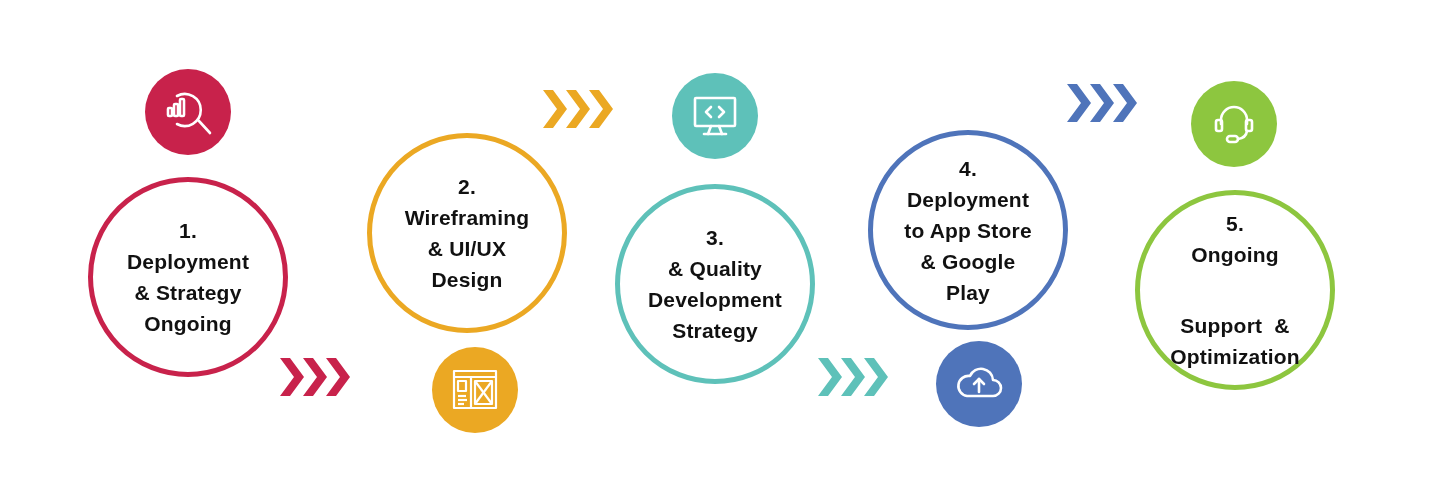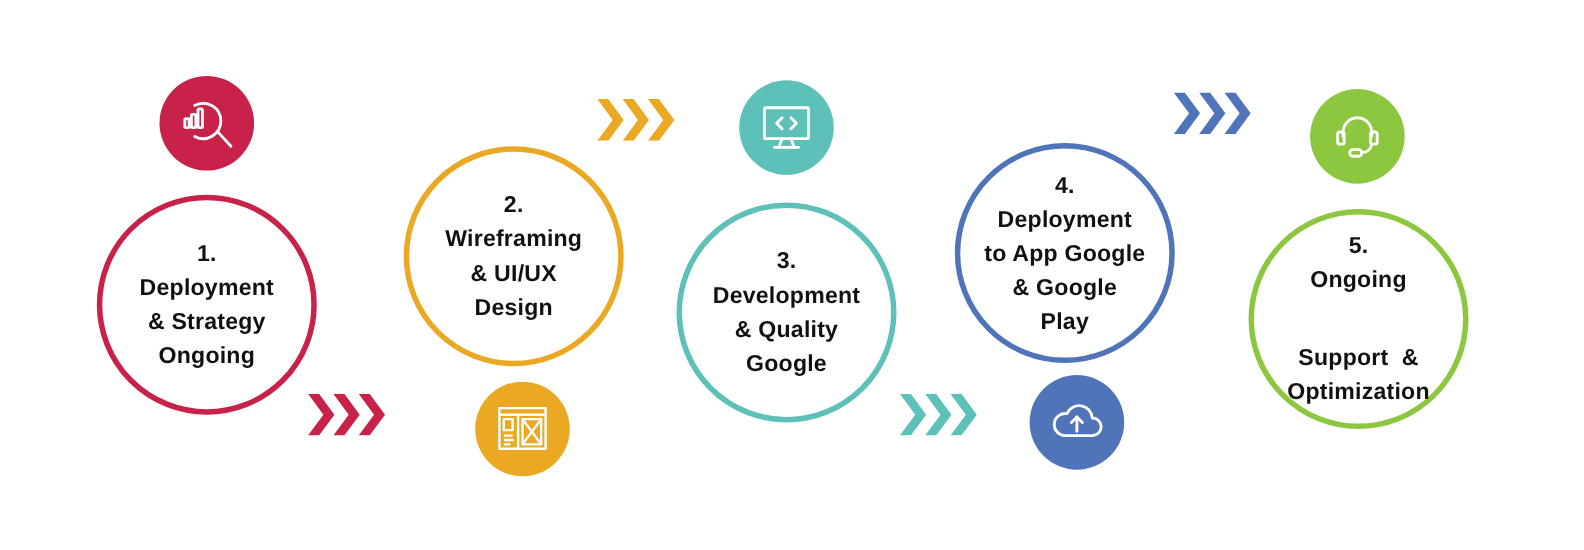--- a/index.html
+++ b/index.html
@@ -120,38 +120,38 @@
       <polyline points="24,19 19,24 24,29"></polyline>
       <polyline points="32,19 37,24 32,29"></polyline>
       <line x1="24" y1="38" x2="21" y2="46"></line>
       <line x1="32" y1="38" x2="35" y2="46"></line>
       <line x1="17" y1="46" x2="39" y2="46"></line>
     </svg>
   </div>
   <div class="step-circle" style="left:615px; top:184px; width:200px; height:200px; border-color:#5EC1B9;">
     <div class="step-text">
       <span>3.</span>
+      <span>&amp; Quality</span>
       <span>Development</span>
-      <span>&amp; Quality</span>
-      <span>Google</span>
+      <span>Strategy</span>
     </div>
   </div>
   <svg class="chevrons" style="left:818px; top:358px;" viewBox="0 0 70 38">
     <g fill="#5EC1B9">
       <polygon points="0,0 10,0 24,19 10,38 0,38 14,19"></polygon>
       <polygon points="23,0 33,0 47,19 33,38 23,38 37,19"></polygon>
       <polygon points="46,0 56,0 70,19 56,38 46,38 60,19"></polygon>
     </g>
   </svg>
 
   <div class="step-circle" style="left:868px; top:130px; width:200px; height:200px; border-color:#4F74BA;">
     <div class="step-text">
       <span>4.</span>
       <span>Deployment</span>
-      <span>to App Google</span>
+      <span>to App Store</span>
       <span>&amp; Google</span>
       <span>Play</span>
     </div>
   </div>
   <div class="icon-badge" style="left:936px; top:341px; background:#4F74BA;">
     <svg viewBox="0 0 56 56" fill="none" stroke="#fff" stroke-width="2.6" stroke-linecap="round" stroke-linejoin="round">
       <path d="M16 40 H42 A8 8 0 0 0 42 24 A12 12 0 0 0 19 20 A10 10 0 0 0 16 40 Z"></path>
       <line x1="28" y1="36" x2="28" y2="23"></line>
       <polyline points="23,28 28,23 33,28"></polyline>
     </svg>

